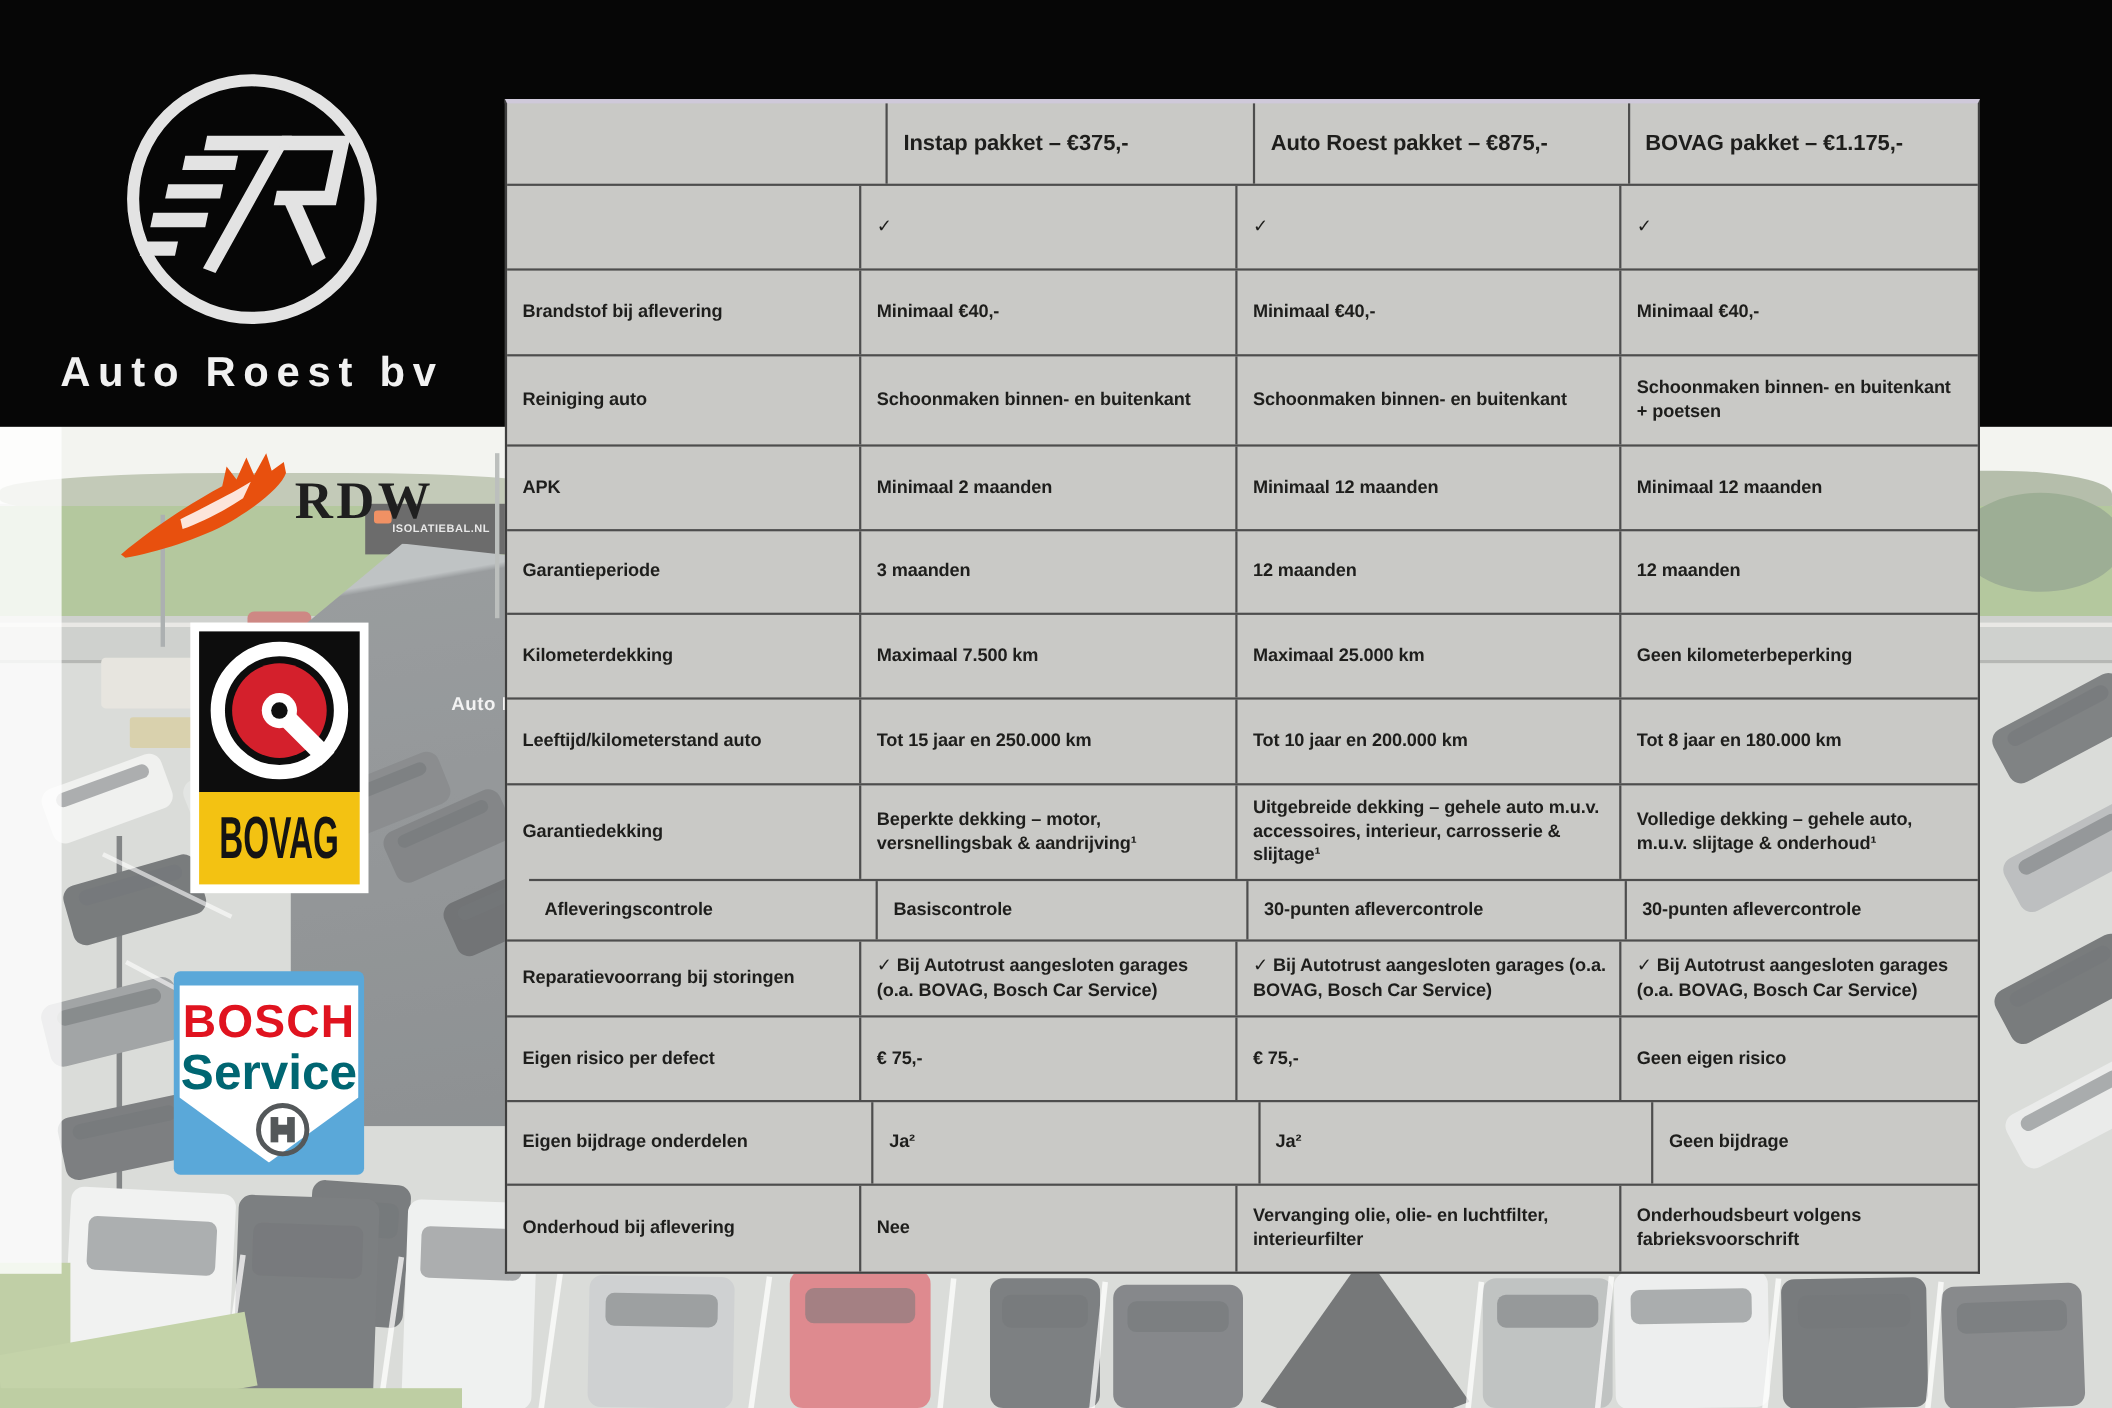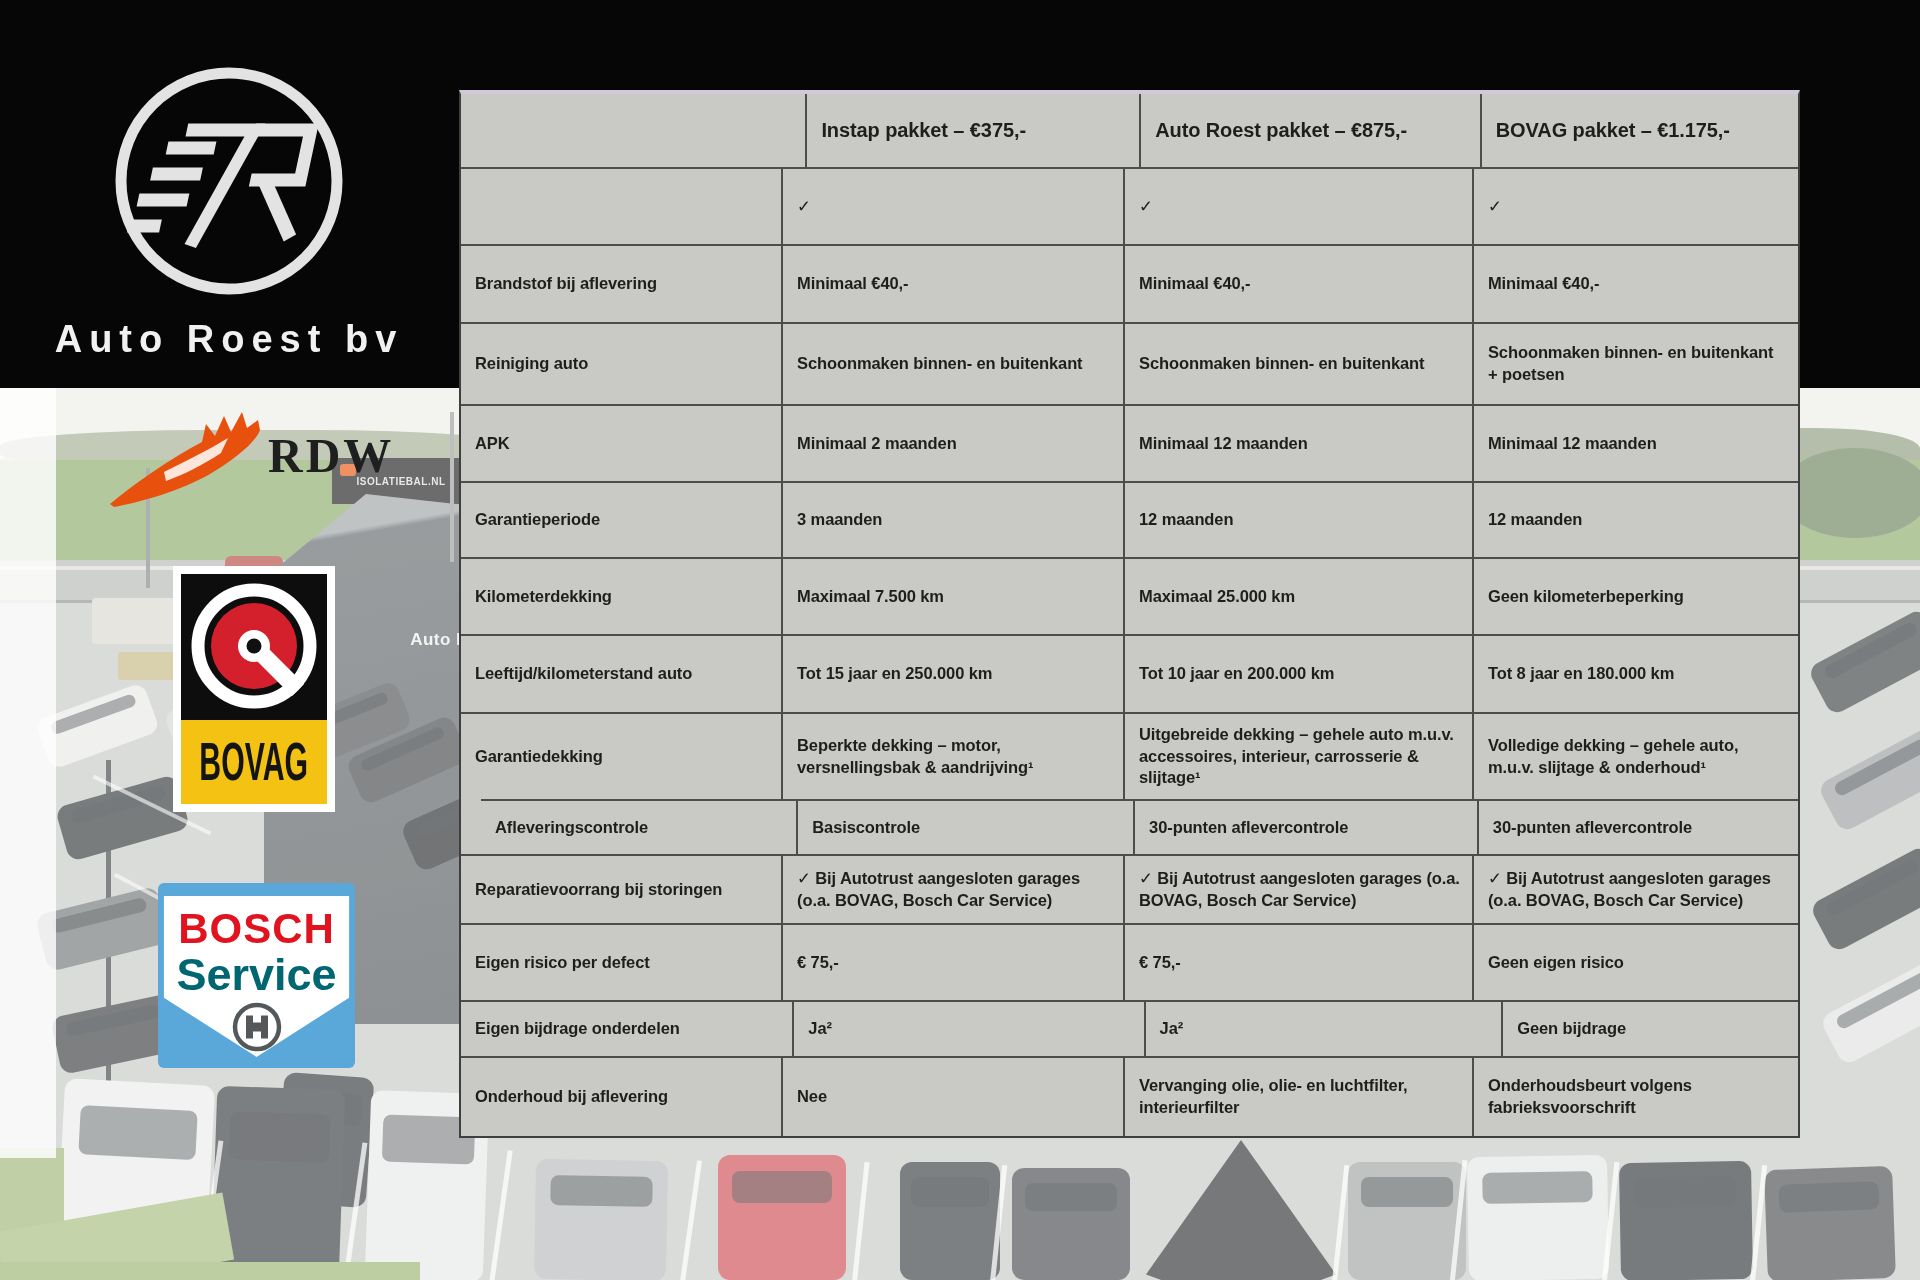--- a/index.html
+++ b/index.html
@@ -23,21 +23,21 @@
   
   .logo{position:absolute;z-index:40;}
   #rdw-wing{position:absolute;left:0;top:0;}
   #rdw-text{position:absolute;left:162px;top:20px;font-family:"Liberation Serif","DejaVu Serif",serif;
     font-weight:700;font-size:48px;letter-spacing:3px;color:#1f1f1f;}
   #bovag{left:173px;top:566px;width:162px;height:246px;background:#ffffff;}
   #bovag-black{position:absolute;left:8px;top:8px;right:8px;height:146px;background:#0d0d0d;}
   #bovag-yellow{position:absolute;left:8px;right:8px;top:154px;bottom:8px;background:#f3c212;
     display:flex;align-items:center;justify-content:center;}
   #bovag-label{font-size:36px;font-weight:700;color:#141414;transform:scale(0.84,1.5);letter-spacing:0px;}
-  #bosch{left:158px;top:883px;width:197px;height:185px;background:#5aa8d9;border-radius:6px;overflow:hidden;}
+  #bosch{left:158px;top:883px;width:173px;height:185px;background:#5aa8d9;border-radius:6px;overflow:hidden;}
   #bosch-white{position:absolute;inset:0;background:#ffffff;
     clip-path:polygon(3% 7%,97% 7%,97% 62%,50% 94%,3% 62%);}
   #bosch-line1{position:absolute;left:0;right:0;top:22px;text-align:center;
     font-size:42px;font-weight:800;letter-spacing:1px;color:#e0131f;}
   #bosch-line2{position:absolute;left:0;right:0;top:66px;text-align:center;
     font-size:45px;font-weight:700;letter-spacing:0px;color:#006672;}
   #bosch-arm{position:absolute;left:73px;top:118px;}
   
   #pkg-table{position:absolute;left:459px;top:90px;width:1341px;z-index:30;
     background:#c9c9c6;border:2px solid #3f3f3f;border-top:4px solid #cfc9da;
@@ -290,21 +290,21 @@
         <div class="tcell">✓ Bij Autotrust aangesloten garages (o.a. BOVAG, Bosch Car Service)</div>
         <div class="tcell">✓ Bij Autotrust aangesloten garages (o.a. BOVAG, Bosch Car Service)</div>
         <div class="tcell">✓ Bij Autotrust aangesloten garages (o.a. BOVAG, Bosch Car Service)</div>
       </div>
       <div class="trow" style="height: 77px;">
         <div class="tcell">Eigen risico per defect</div>
         <div class="tcell">€ 75,-</div>
         <div class="tcell">€ 75,-</div>
         <div class="tcell">Geen eigen risico</div>
       </div>
-      <div class="trow" style="height: 56px; gap: 40px;">
+      <div class="trow" style="height: 76px; gap: 40px;">
         <div class="tcell">Eigen bijdrage onderdelen</div>
         <div class="tcell">Ja²</div>
         <div class="tcell">Ja²</div>
         <div class="tcell">Geen bijdrage</div>
       </div>
       <div class="trow" style="height: 80px;">
         <div class="tcell">Onderhoud bij aflevering</div>
         <div class="tcell">Nee</div>
         <div class="tcell">Vervanging olie, olie- en luchtfilter, interieurfilter</div>
         <div class="tcell">Onderhoudsbeurt volgens fabrieksvoorschrift</div>

